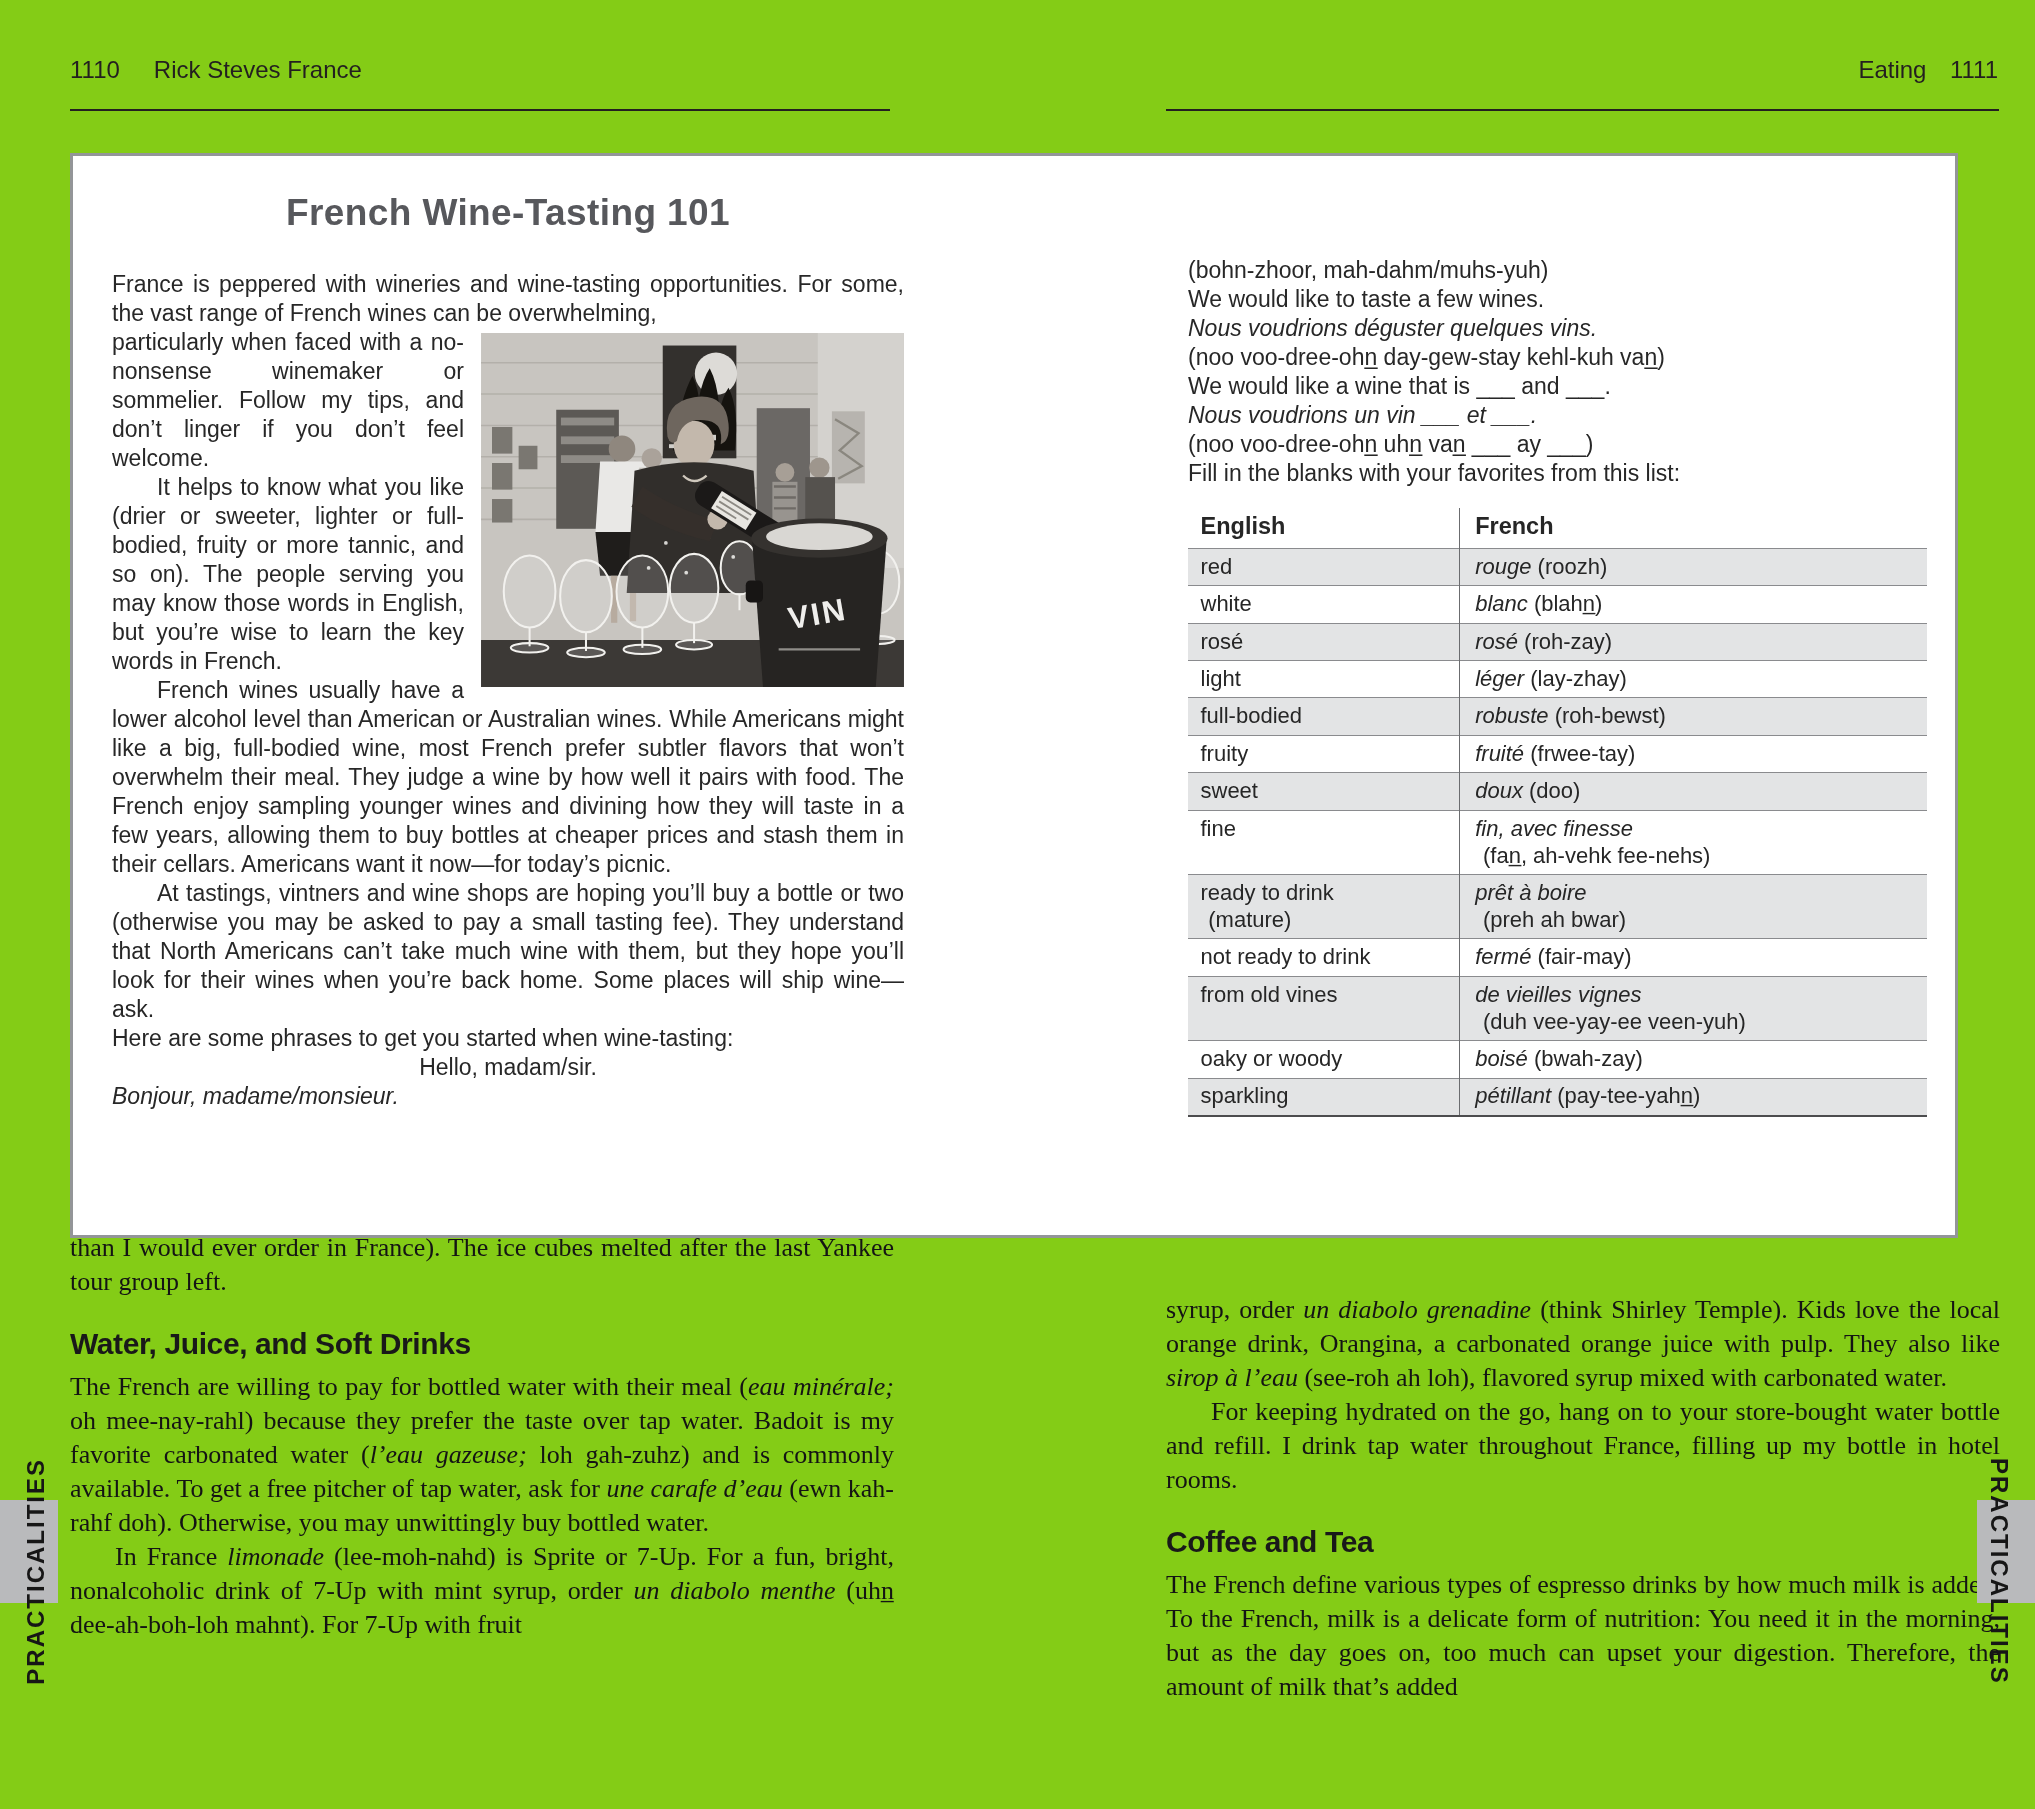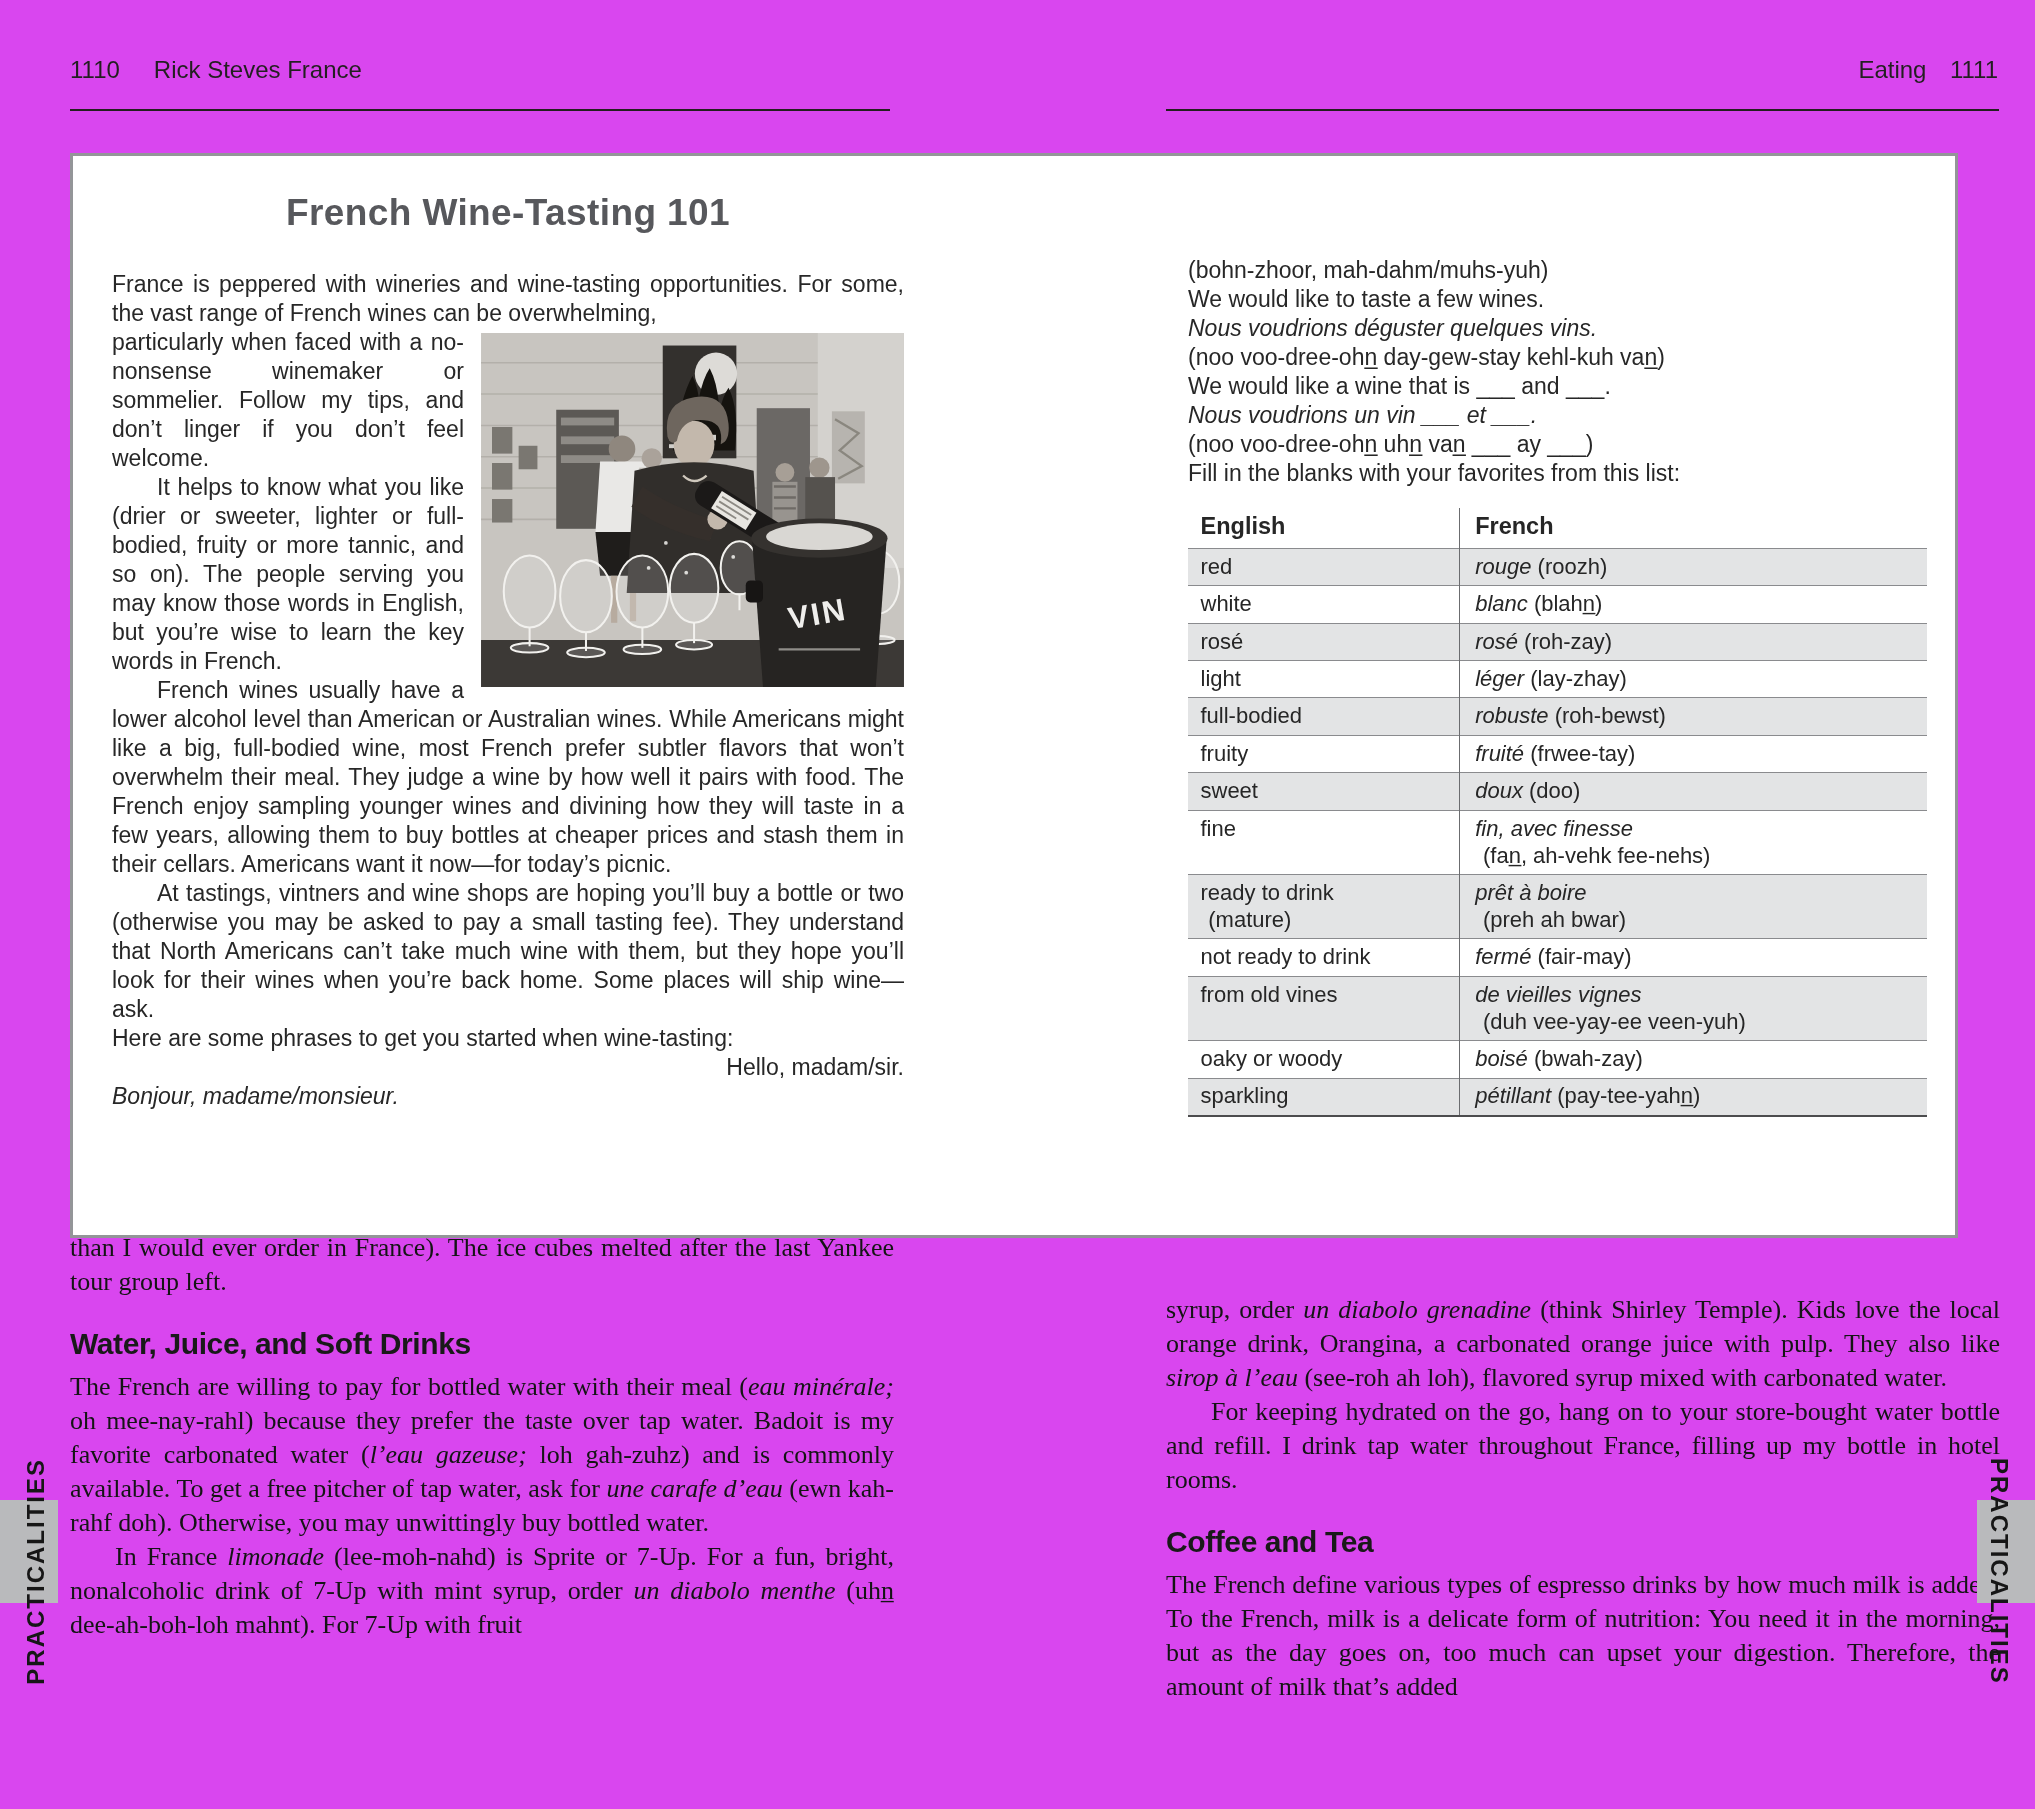--- a/index.html
+++ b/index.html
@@ -1,16 +1,16 @@
 <!DOCTYPE html>
 <html style="font-size:12.5px"><head>
 <meta charset="utf-8">
 <style>
   html,body{margin:0;padding:0;background:#fff;}
-  .page{position:relative;width:2035px;height:1809px;background:#d946ef;overflow:hidden;
+  .page{position:relative;width:2035px;height:1809px;background:#84cc16;overflow:hidden;
         font-family:"Liberation Sans","DejaVu Sans",sans-serif;color:#1c1c1c;}
 
   
   .hdr{position:absolute;top:56px;font-size:24px;color:#231f20;white-space:nowrap;}
   .hdr-left{left:70px;}
   .hdr-right{right:37px;text-align:right;}
   .hdr-left .num{margin-right:34px;}
   .hdr-right .sec{font-weight:400;margin-right:23.5px;}
   .rule{position:absolute;top:109px;height:2.3px;background:#231f20;}
   .rule-l{left:70px;width:820px;}
@@ -204,21 +204,21 @@
             <rect x="338" y="316" width="22" height="28" rx="6" fill="#171514"></rect>
             <text x="432" y="372" transform="rotate(-10 432 372)" font-family="Liberation Sans, DejaVu Sans, sans-serif" font-size="40" font-weight="bold" fill="#efeeec" text-anchor="middle" letter-spacing="3">VIN</text>
             <path d="M380 404 h104" stroke="#8f8d89" stroke-width="3"></path>
           </svg>
         </div>
         <p>particularly when faced with a no-nonsense winemaker or sommelier. Follow my tips, and don’t linger if you don’t feel welcome.</p>
         <p class="ind">It helps to know what you like (drier or sweeter, lighter or full-bodied, fruity or more tannic, and so on). The people serving you may know those words in English, but you’re wise to learn the key words in French.</p>
         <p class="ind">French wines usually have a lower alcohol level than American or Australian wines. While Americans might like a big, full-bodied wine, most French prefer subtler flavors that won’t overwhelm their meal. They judge a wine by how well it pairs with food. The French enjoy sampling younger wines and divining how they will taste in a few years, allowing them to buy bottles at cheaper prices and stash them in their cellars. Americans want it now—for today’s picnic.</p>
         <p class="ind">At tastings, vintners and wine shops are hoping you’ll buy a bottle or two (otherwise you may be asked to pay a small tasting fee). They understand that North Americans can’t take much wine with them, but they hope you’ll look for their wines when you’re back home. Some places will ship wine—ask.</p>
         <p class="gap-top" style="text-align:left">Here are some phrases to get you started when wine-tasting:</p>
-        <p style="text-align:right">Hello, madam/sir.</p>
+        <p style="text-align:center">Hello, madam/sir.</p>
         <p class="it" style="text-align:left">Bonjour, madame/monsieur.</p>
       </div>
     </div>
 
     <div class="box-col-right bx">
       <p>(bohn-zhoor, mah-dahm/muhs-yuh)</p>
       <p class="gap-top">We would like to taste a few wines.</p>
       <p class="it">Nous voudrions déguster quelques vins.</p>
       <p>(noo voo-dree-ohn̲ day-gew-stay kehl-kuh van̲)</p>
       <p class="gap-top">We would like a wine that is ___ and ___.</p>

